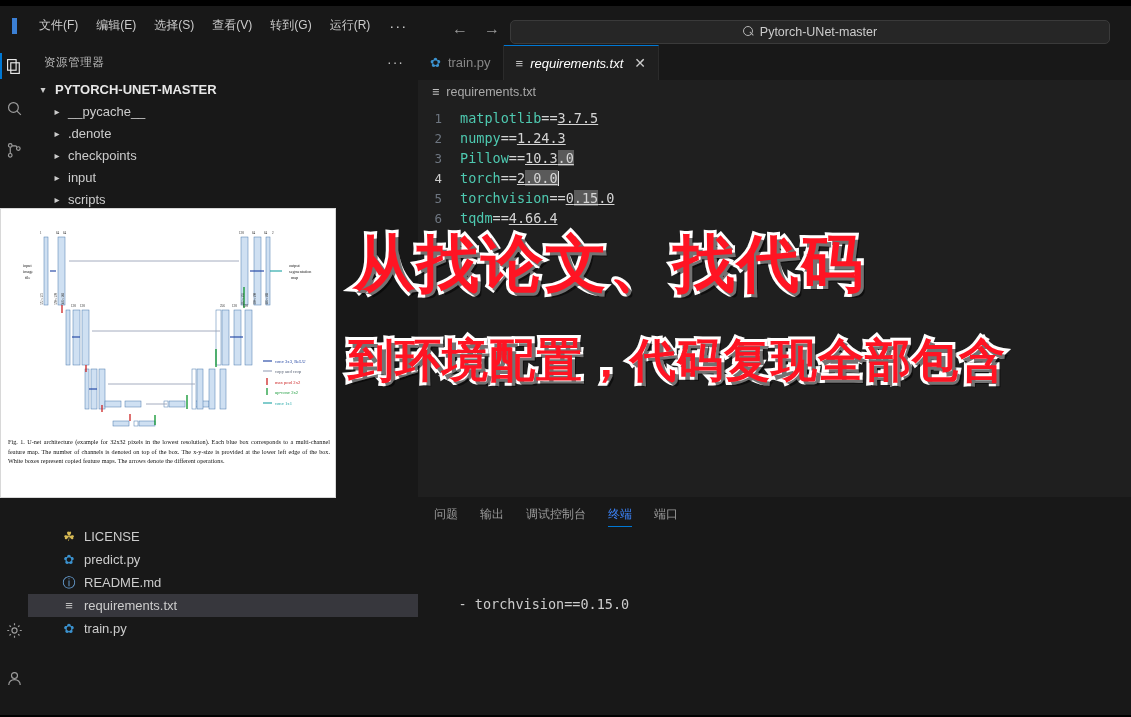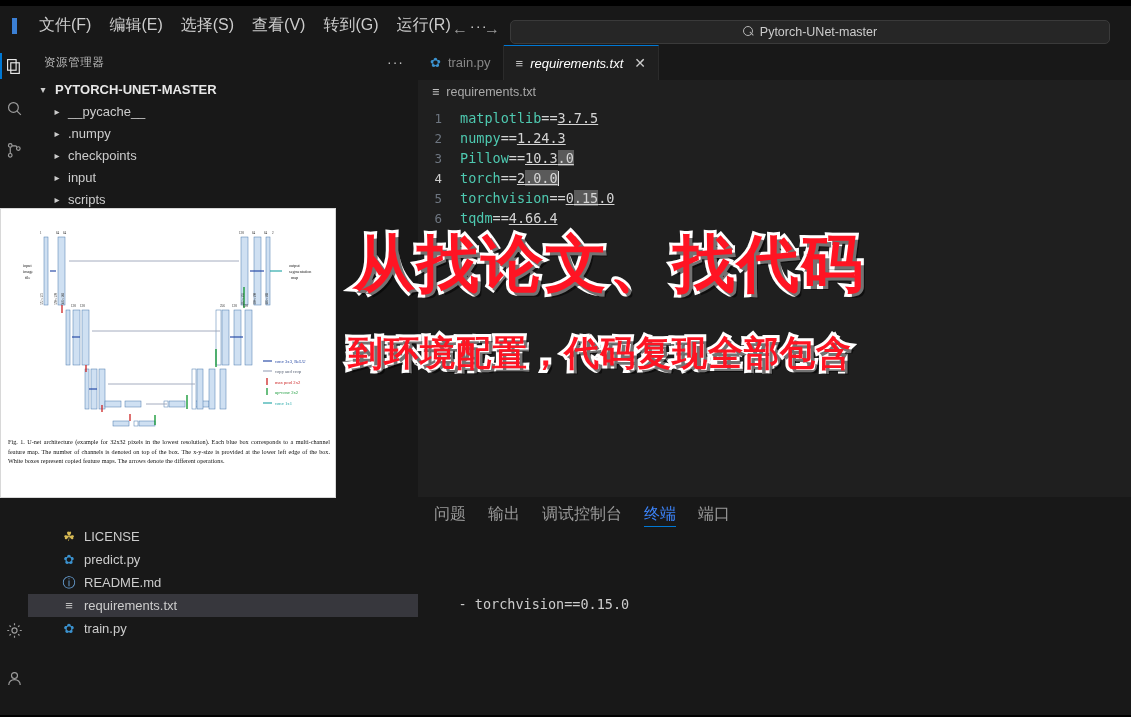--- a/index.html
+++ b/index.html
@@ -15,21 +15,21 @@
 
   
   .titlebar {
     position:absolute; left:0; top:6px; width:1131px; height:39px;
     background:#181818; display:flex; align-items:center;
   }
   .tb-logo { width:28px; height:39px; display:flex; align-items:center; justify-content:center; }
   .tb-logo .bar { width:5px; height:16px; background:#3b7fd4; }
   .menu { display:flex; align-items:center; gap:0px; margin-left:2px; }
   .menu-item {
-    color:#cccccc; font-size:16px; padding:4px 9px; white-space:nowrap; cursor:default;
+    color:#cccccc; font-size:12px; padding:4px 9px; white-space:nowrap; cursor:default;
   }
   .menu-dots { color:#cccccc; font-size:15px; padding:2px 10px; letter-spacing:1px; }
 
   .nav-arrows { position:absolute; left:452px; top:14px; display:flex; gap:16px; color:#9a9a9a; font-size:16px; }
   .nav-arrows span { cursor:default; }
 
   .searchbar {
     position:absolute; left:510px; top:14px; width:600px; height:24px;
     background:#262626; border:1px solid #3a3a3a; border-radius:5px;
     display:flex; align-items:center; justify-content:center; gap:5px;
@@ -119,21 +119,21 @@
   .ctext { white-space:pre; }
   .pkg { color:#4ec9b0; }
   .op  { color:#d4d4d4; }
   .num { color:#d4d4d4;text-decoration:underline; }
   .sel { background:#5a5a5a; }
   .caret { display:inline-block; width:1.5px; height:15px; background:#e0e0e0; vertical-align:-3px; }
 
   
   .panel { position:absolute; left:0; top:452px; width:713px; height:265px; background:#181818; }
   .panel-tabs { display:flex; align-items:center; gap:22px; height:34px; padding:0 16px; }
-  .ptab { color:#9a9a9a; font-size:16px; height:34px; display:flex; align-items:center; position:relative; }
+  .ptab { color:#9a9a9a; font-size:12px; height:34px; display:flex; align-items:center; position:relative; }
   .ptab.active { color:#3b82f6; }
   .ptab.active::after { content:""; position:absolute; left:0; bottom:4px; width:100%; height:1.5px; background:#0078d4; }
 
   .term {
     padding:6px 8px 0 8px; color:#cccccc;
     font-family:"DejaVu Sans Mono","Liberation Mono",monospace; font-size:13.5px;
     line-height:27px; white-space:pre; overflow:hidden;
   }
 
   
@@ -156,21 +156,21 @@
     paint-order: stroke fill;
     text-shadow: 4px 4px 0 rgba(0,0,0,0.55);
   }
   .ovl-yellow {
     color:#f5d333;
     -webkit-text-stroke: 7px #111111;
     paint-order: stroke fill;
     text-shadow: 4px 5px 0 rgba(0,0,0,0.6);
   }
   #ovl1 { left:353px; top:222px; font-size:62px; letter-spacing:2px; }
-  #ovl2 { left:348px; top:330px; font-size:35px; letter-spacing:1px; }
+  #ovl2 { left:348px; top:330px; font-size:46px; letter-spacing:1px; }
   #ovl3 { left:352px; top:415px; font-size:64px; letter-spacing:1px; }
 
   .letterbox-bottom { position:absolute; left:0; bottom:0; width:1131px; height:2px; background:#000; z-index:40; }
 </style>
 </head>
 <body>
 
 <div id="app">
 
   <div class="letterbox-top"></div>
@@ -247,21 +247,21 @@
       <span>PYTORCH-UNET-MASTER</span>
     </div>
 
     <div>
       <div class="tree-item">
         <span class="chev">▸</span>
         <span>__pycache__</span>
       </div>
       <div class="tree-item">
         <span class="chev">▸</span>
-        <span>.numpy</span>
+        <span>.denote</span>
       </div>
       <div class="tree-item">
         <span class="chev">▸</span>
         <span>checkpoints</span>
       </div>
       <div class="tree-item">
         <span class="chev">▸</span>
         <span>input</span>
       </div>
       <div class="tree-item">

